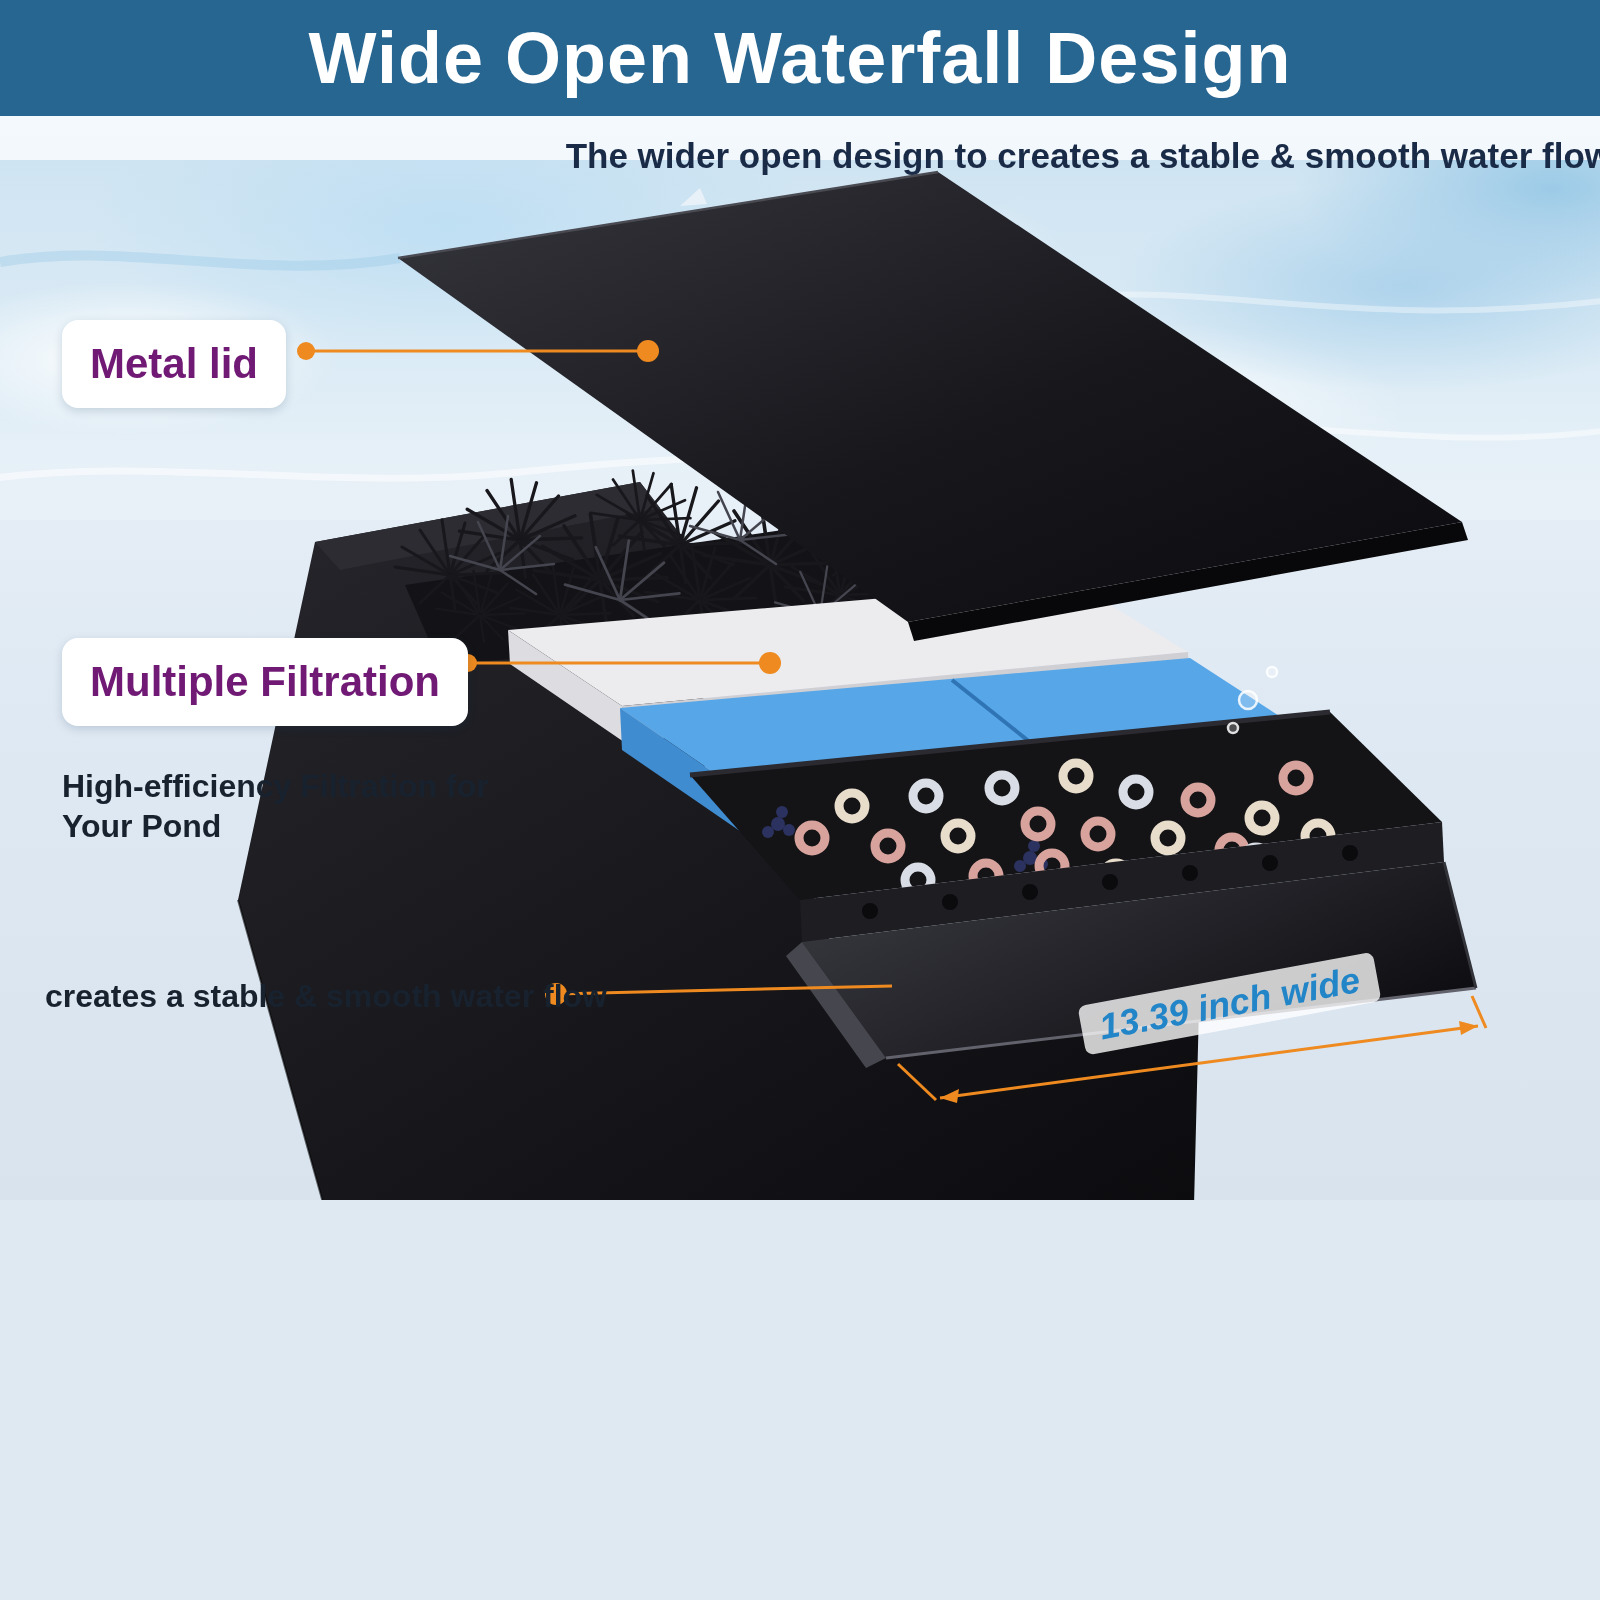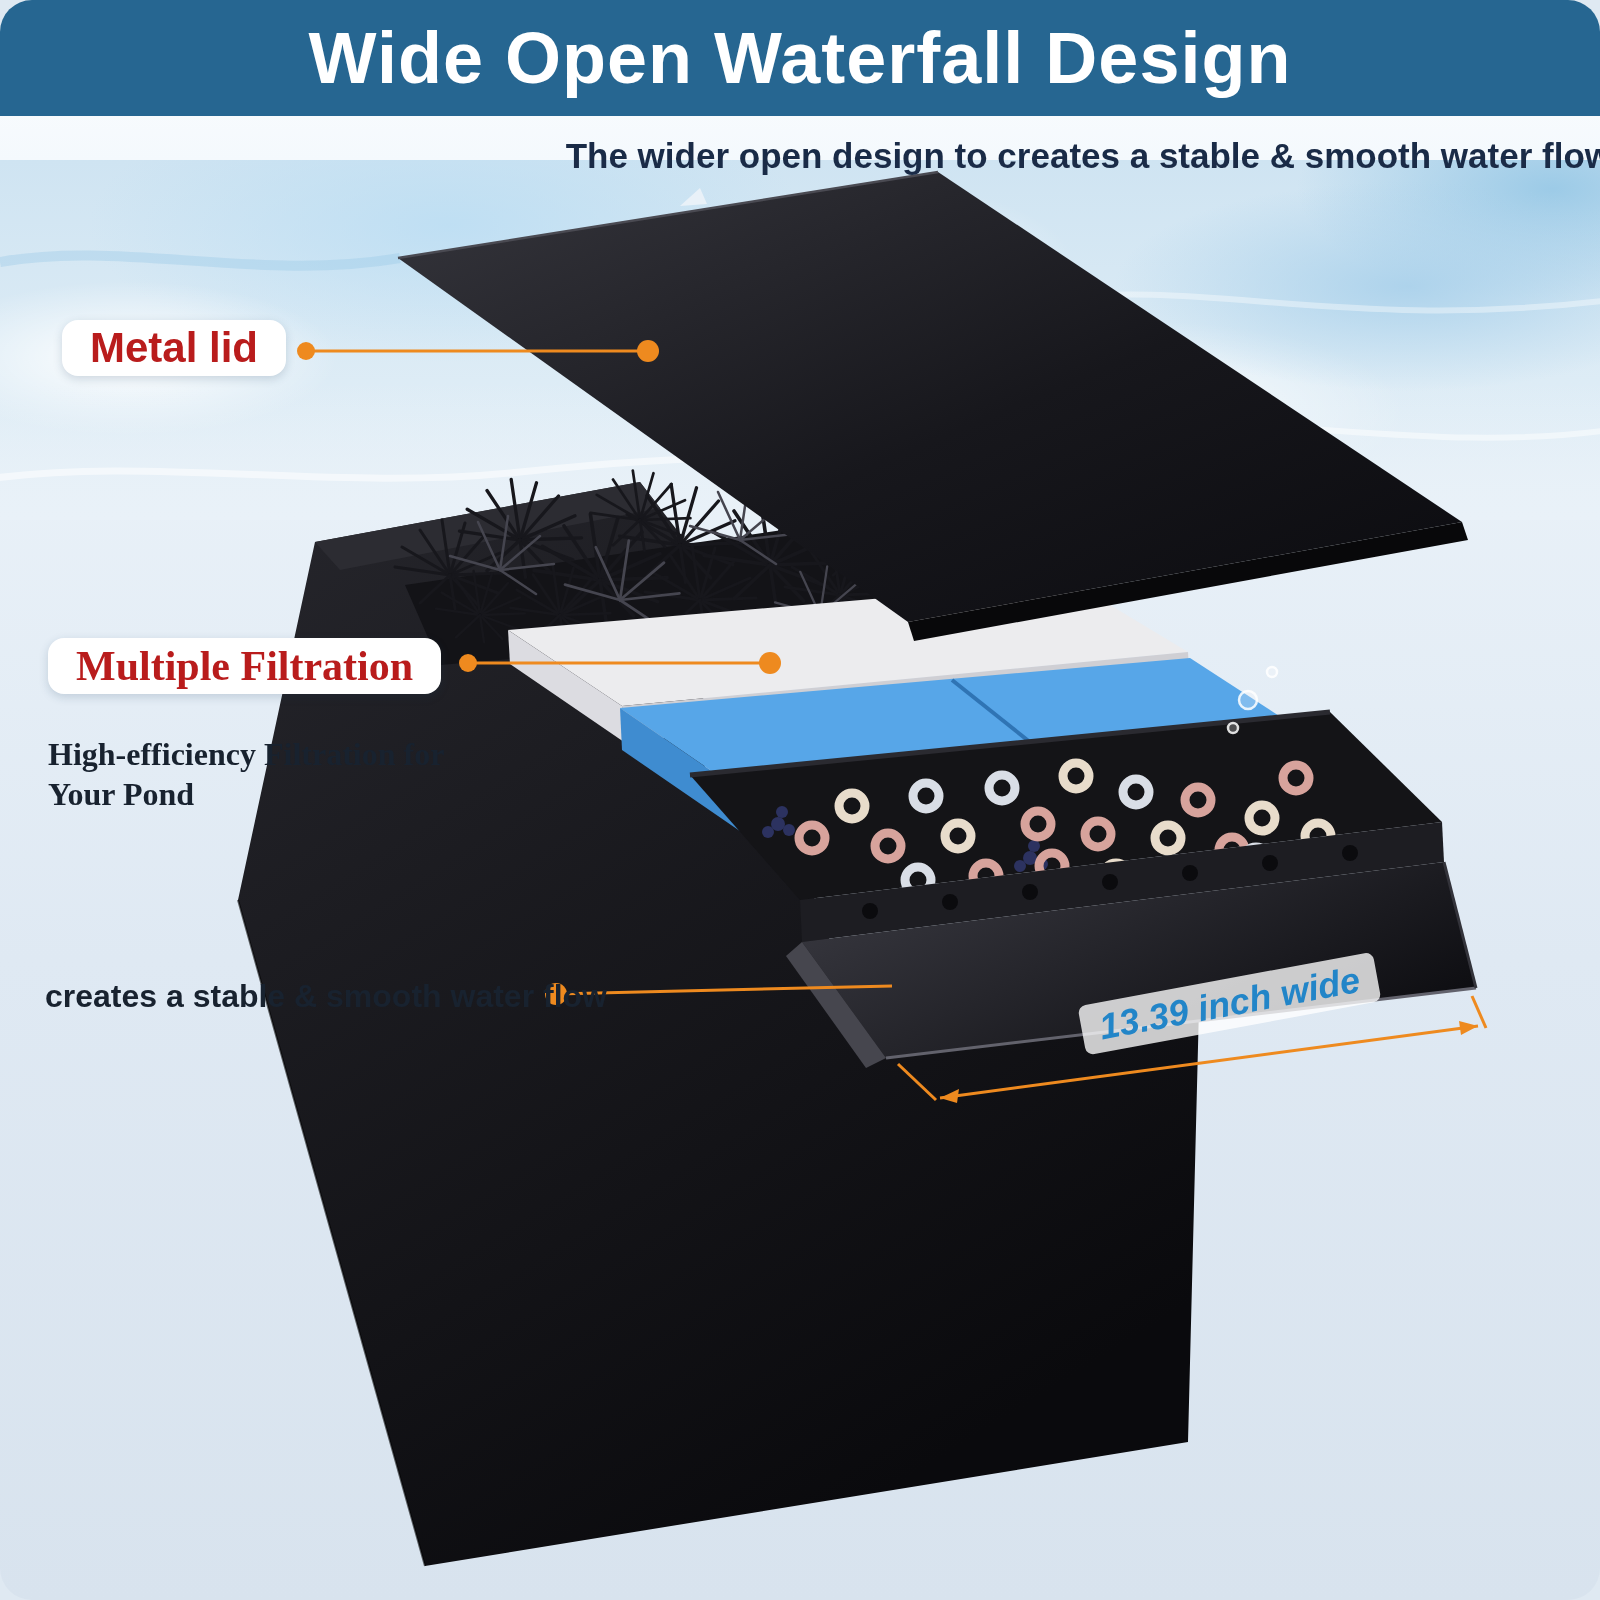--- a/index.html
+++ b/index.html
@@ -1,20 +1,19 @@
 <!DOCTYPE html>
 <html><head>
 <meta charset="utf-8">
 <style>
   html,body{margin:0;padding:0;background:#dfe9f2;}
   .page{
-    position:relative;width:1600px;height:1600px;overflow:hidden;
+    position:relative;width:1600px;height:1200px;overflow:hidden;
     font-family:"Liberation Sans",sans-serif;
     background:linear-gradient(180deg,#ffffff 0%,#f4f9fd 10%,#e9f1f8 28%,#dfe9f3 60%,#d8e3ee 100%);
-    border-radius:32px;
   }
   
   .water-top{
     position:absolute;left:0;top:160px;width:1600px;height:360px;pointer-events:none;
     background:
       linear-gradient(180deg,rgba(233,241,248,0) 62%, #e9f1f8 100%),
       radial-gradient(ellipse 300px 110px at 8% 55%, rgba(255,255,255,.95), rgba(255,255,255,0) 70%),
       radial-gradient(ellipse 420px 150px at 88% 35%, rgba(166,207,234,.85), rgba(166,207,234,0) 70%),
       radial-gradient(ellipse 360px 130px at 72% 70%, rgba(255,255,255,.8), rgba(255,255,255,0) 70%),
       radial-gradient(ellipse 500px 190px at 28% 18%, rgba(186,221,243,.8), rgba(186,221,243,0) 72%),
@@ -30,28 +29,28 @@
     margin:0;color:#ffffff;font-size:72px;font-weight:700;letter-spacing:1px;
   }
   .subtitle{
     position:absolute;left:0;top:124px;width:1600px;margin:12px;text-align:right;
     color:#1a2b47;font-size:35px;font-weight:700;
   }
   .art{position:absolute;left:0;top:0;width:1600px;height:1600px;}
   .callout{position:absolute;}
   .pill{
     display:inline-block;background:#ffffff;border-radius:16px;
-    padding:4px 28px;box-shadow:0 3px 10px rgba(25,60,95,.18);
-    color:#b91c1c;font-size:42px;font-weight:700;white-space:nowrap;
+    padding:20px 28px;box-shadow:0 3px 10px rgba(25,60,95,.18);
+    color:#701a75;font-size:42px;font-weight:700;white-space:nowrap;
   }
   .desc{
     margin-top:16px;color:#18222f;font-size:32px;font-weight:700;line-height:1.25;
   }
   .c1{left:62px;top:320px;}
-  .c2{left:48px;top:638px;font-family:Liberation Serif, serif;}
+  .c2{left:62px;top:638px;}
   .c2 .desc{width:440px;margin-top:40px;}
   .c3{left:45px;top:960px;}
   .dim-label{
     position:absolute;left:1082px;top:1006px;
     transform:rotate(-10.5deg);transform-origin:left center;
     color:#2285c8;font-size:36px;font-weight:700;font-style:italic;
     background:rgba(255,255,255,.78);padding:4px 18px;border-radius:8px;
     white-space:nowrap;
   }
 </style>

